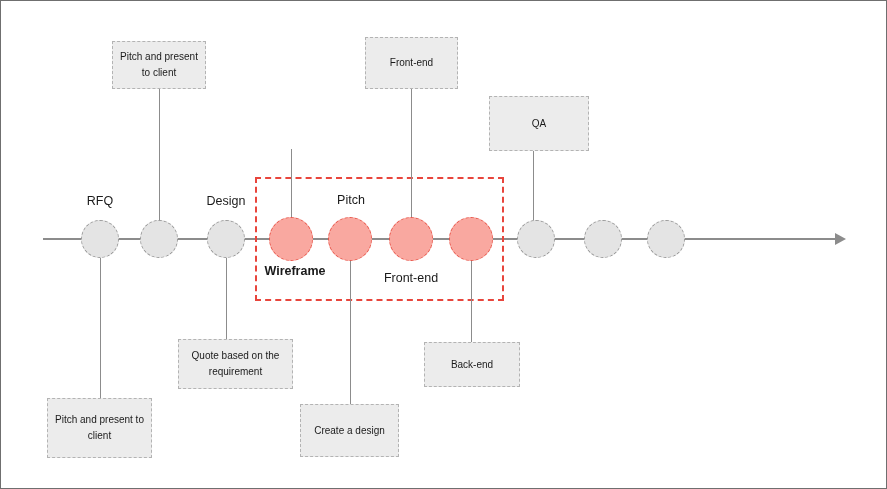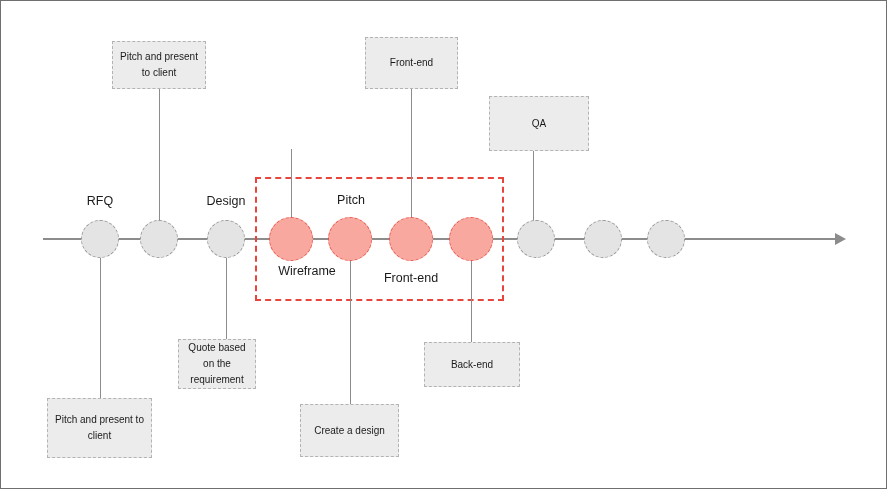--- a/index.html
+++ b/index.html
@@ -56,30 +56,30 @@
     <div class="node pink" style="left:327px;top:216px;width:44px;height:44px;"></div>
     <div class="node pink" style="left:388px;top:216px;width:44px;height:44px;"></div>
     <div class="node pink" style="left:448px;top:216px;width:44px;height:44px;"></div>
 
     <div class="node gray" style="left:516px;top:219px;width:38px;height:38px;"></div>
     <div class="node gray" style="left:583px;top:219px;width:38px;height:38px;"></div>
     <div class="node gray" style="left:646px;top:219px;width:38px;height:38px;"></div>
 
     <div class="nlabel" style="left:61px;top:193px;width:76px;">RFQ</div>
     <div class="nlabel" style="left:187px;top:193px;width:76px;">Design</div>
-    <div class="nlabel" style="left:264px;top:263px;width:84px;">Wireframe</div>
+    <div class="nlabel" style="left:252px;top:263px;width:84px;font-weight:bold;">Wireframe</div>
     <div class="nlabel" style="left:312px;top:192px;width:76px;">Pitch</div>
     <div class="nlabel" style="left:371px;top:270px;width:78px;">Front-end</div>
 
     <div class="note" style="left:111px;top:40px;width:94px;height:48px;">Pitch and present
 to client</div>
     <div class="note" style="left:364px;top:36px;width:93px;height:52px;">Front-end</div>
     <div class="note" style="left:488px;top:95px;width:100px;height:55px;">QA</div>
 
     <div class="note" style="left:46px;top:397px;width:105px;height:60px;">Pitch and present
 to client</div>
-    <div class="note" style="left:177px;top:338px;width:78px;height:50px;">Quote based on
+    <div class="note" style="left:177px;top:338px;width:115px;height:50px;">Quote based on
 the requirement</div>
     <div class="note" style="left:423px;top:341px;width:96px;height:45px;">Back-end</div>
     <div class="note" style="left:299px;top:403px;width:99px;height:53px;">Create a design</div>
 
   </div>
 </div>
 
 </body></html>

